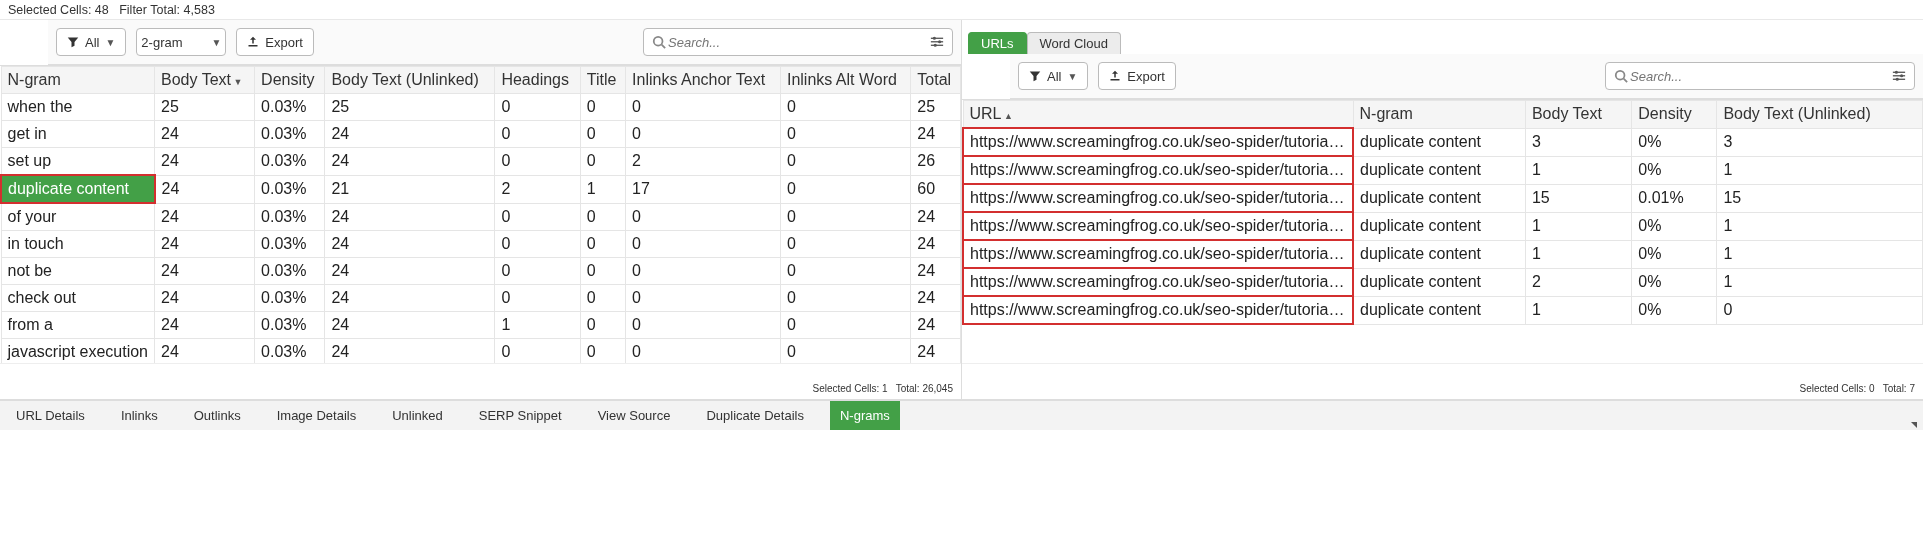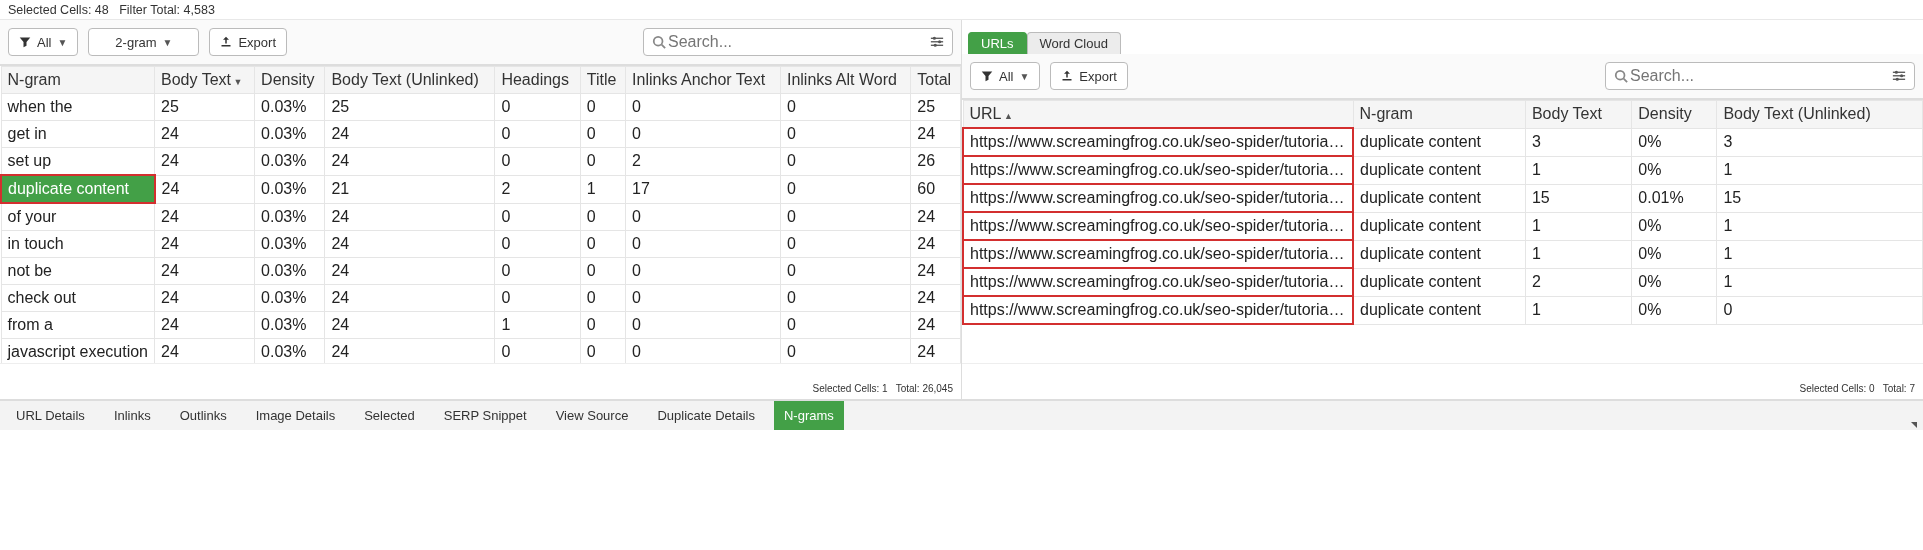--- a/index.html
+++ b/index.html
@@ -1,40 +1,40 @@
 <!DOCTYPE html>
 <html><head>
 <meta charset="utf-8">
 <style>
   html,body{margin:0;padding:0;font-family:Arial,Helvetica,sans-serif;font-size:13px;color:#222;background:#fff;}
   *{box-sizing:border-box;}
   .topstatus{height:20px;line-height:20px;padding:0 8px;font-size:12.5px;color:#333;border-bottom:1px solid #e8e8e8;}
-  .toolbar{display:flex;align-items:center;gap:10px;padding:8px 8px;border-bottom:1px solid #ddd;background:#fafafa;}
+  .toolbar{display:flex;align-items:center;gap:10px;padding:8px 8px;border-bottom:1px solid #ddd;background:#fafafa;margin-left:48px;}
   .btn{display:inline-flex;align-items:center;gap:6px;height:28px;padding:0 10px;border:1px solid #bbb;border-radius:4px;background:#fff;color:#333;font-size:13px;cursor:pointer;}
   .btn svg{flex:none;}
-  .dropdown{display:inline-flex;align-items:center;gap:6px;height:28px;padding:0 26px;border:1px solid #bbb;border-radius:4px;background:#fff;color:#333;font-size:13px;min-width:90px;cursor:pointer;position:relative;}
+  .dropdown{display:inline-flex;align-items:center;gap:6px;height:28px;padding:0 4px;border:1px solid #bbb;border-radius:4px;background:#fff;color:#333;font-size:13px;min-width:90px;cursor:pointer;position:relative;}
   .dropdown .chev{margin-left:auto;}
   .searchbox{display:flex;align-items:center;height:28px;border:1px solid #bbb;border-radius:4px;background:#fff;padding:0 8px;flex:1;max-width:310px;margin-left:auto;}
-  .searchbox input{border:none;outline:none;flex:1;font-size:16px;}
+  .searchbox input{border:none;outline:none;flex:1;font-size:13px;font-style:italic;}
   .searchbox svg{flex:none;}
   .panes{display:flex;height:380px;border-bottom:1px solid #ddd;}
   .pane{flex:1;display:flex;flex-direction:column;min-width:0;border-right:1px solid #ddd;}
   .pane:last-child{border-right:none;}
   .table-wrap{flex:1;overflow:auto;border-top:1px solid #ddd;}
   table{border-collapse:collapse;width:100%;font-size:16px;}
   th,td{border:1px solid #e5e5e5;padding:4px 6px;text-align:left;white-space:nowrap;height:25px;}
   th{background:#f5f5f5;font-weight:normal;color:#333;position:sticky;top:0;}
   th.sort-desc::after{content:" \25BC";font-size:9px;color:#555;}
   th.sort-asc::after{content:" \25B2";font-size:9px;color:#555;}
   tr.sel td:first-child{background:#43a047;color:#fff;border:2px solid #d32f2f;}
   .url-hl{border:2px solid #d32f2f;}
   .hscroll{height:16px;overflow-x:scroll;overflow-y:hidden;border-top:1px solid #eee;}
   .hscroll-inner{height:1px;}
   .status{height:20px;line-height:20px;text-align:right;padding:0 8px;font-size:10px;color:#333;background:#fff;}
-  .tabs{display:flex;align-items:center;gap:9px;background:#f3f3f3;border-top:1px solid #ddd;height:30px;padding:0 6px;position:relative;}
+  .tabs{display:flex;align-items:center;gap:16px;background:#f3f3f3;border-top:1px solid #ddd;height:30px;padding:0 6px;position:relative;}
   .tab{padding:0 10px;height:30px;line-height:30px;font-size:13px;color:#333;cursor:pointer;}
   .tab.active{background:#43a047;color:#fff;}
   .toptabs{display:flex;gap:0;padding:4px 6px 0 6px;margin-top:8px;}
   .toptab{padding:3px 12px;border:1px solid #bbb;border-bottom:none;border-radius:4px 4px 0 0;background:#ececec;color:#333;font-size:13px;cursor:pointer;}
   .toptab.active{background:#43a047;color:#fff;border-color:#43a047;}
   .chev{font-size:10px;color:#555;}
   .small-triangle{position:absolute;right:6px;bottom:2px;width:0;height:0;border-left:6px solid transparent;border-top:6px solid #555;}
   .pane-right .toolbar{border-top:none;}
   .left-table td:first-child{width:115px;}
   .right-table td:first-child{width:390px;overflow:hidden;text-overflow:ellipsis;max-width:390px;}
@@ -341,19 +341,19 @@
       <span>7</span>
     </div>
   </div>
 </div>
 
 <div class="tabs" id="bottom-tabs">
   <div class="tab">URL Details</div>
     <div class="tab">Inlinks</div>
     <div class="tab">Outlinks</div>
     <div class="tab">Image Details</div>
-    <div class="tab">Selected</div>
+    <div class="tab">Unlinked</div>
     <div class="tab">SERP Snippet</div>
     <div class="tab">View Source</div>
     <div class="tab">Duplicate Details</div>
     <div class="tab active">N-grams</div>
     <span class="small-triangle"></span>
 </div>
 
 </body></html>

